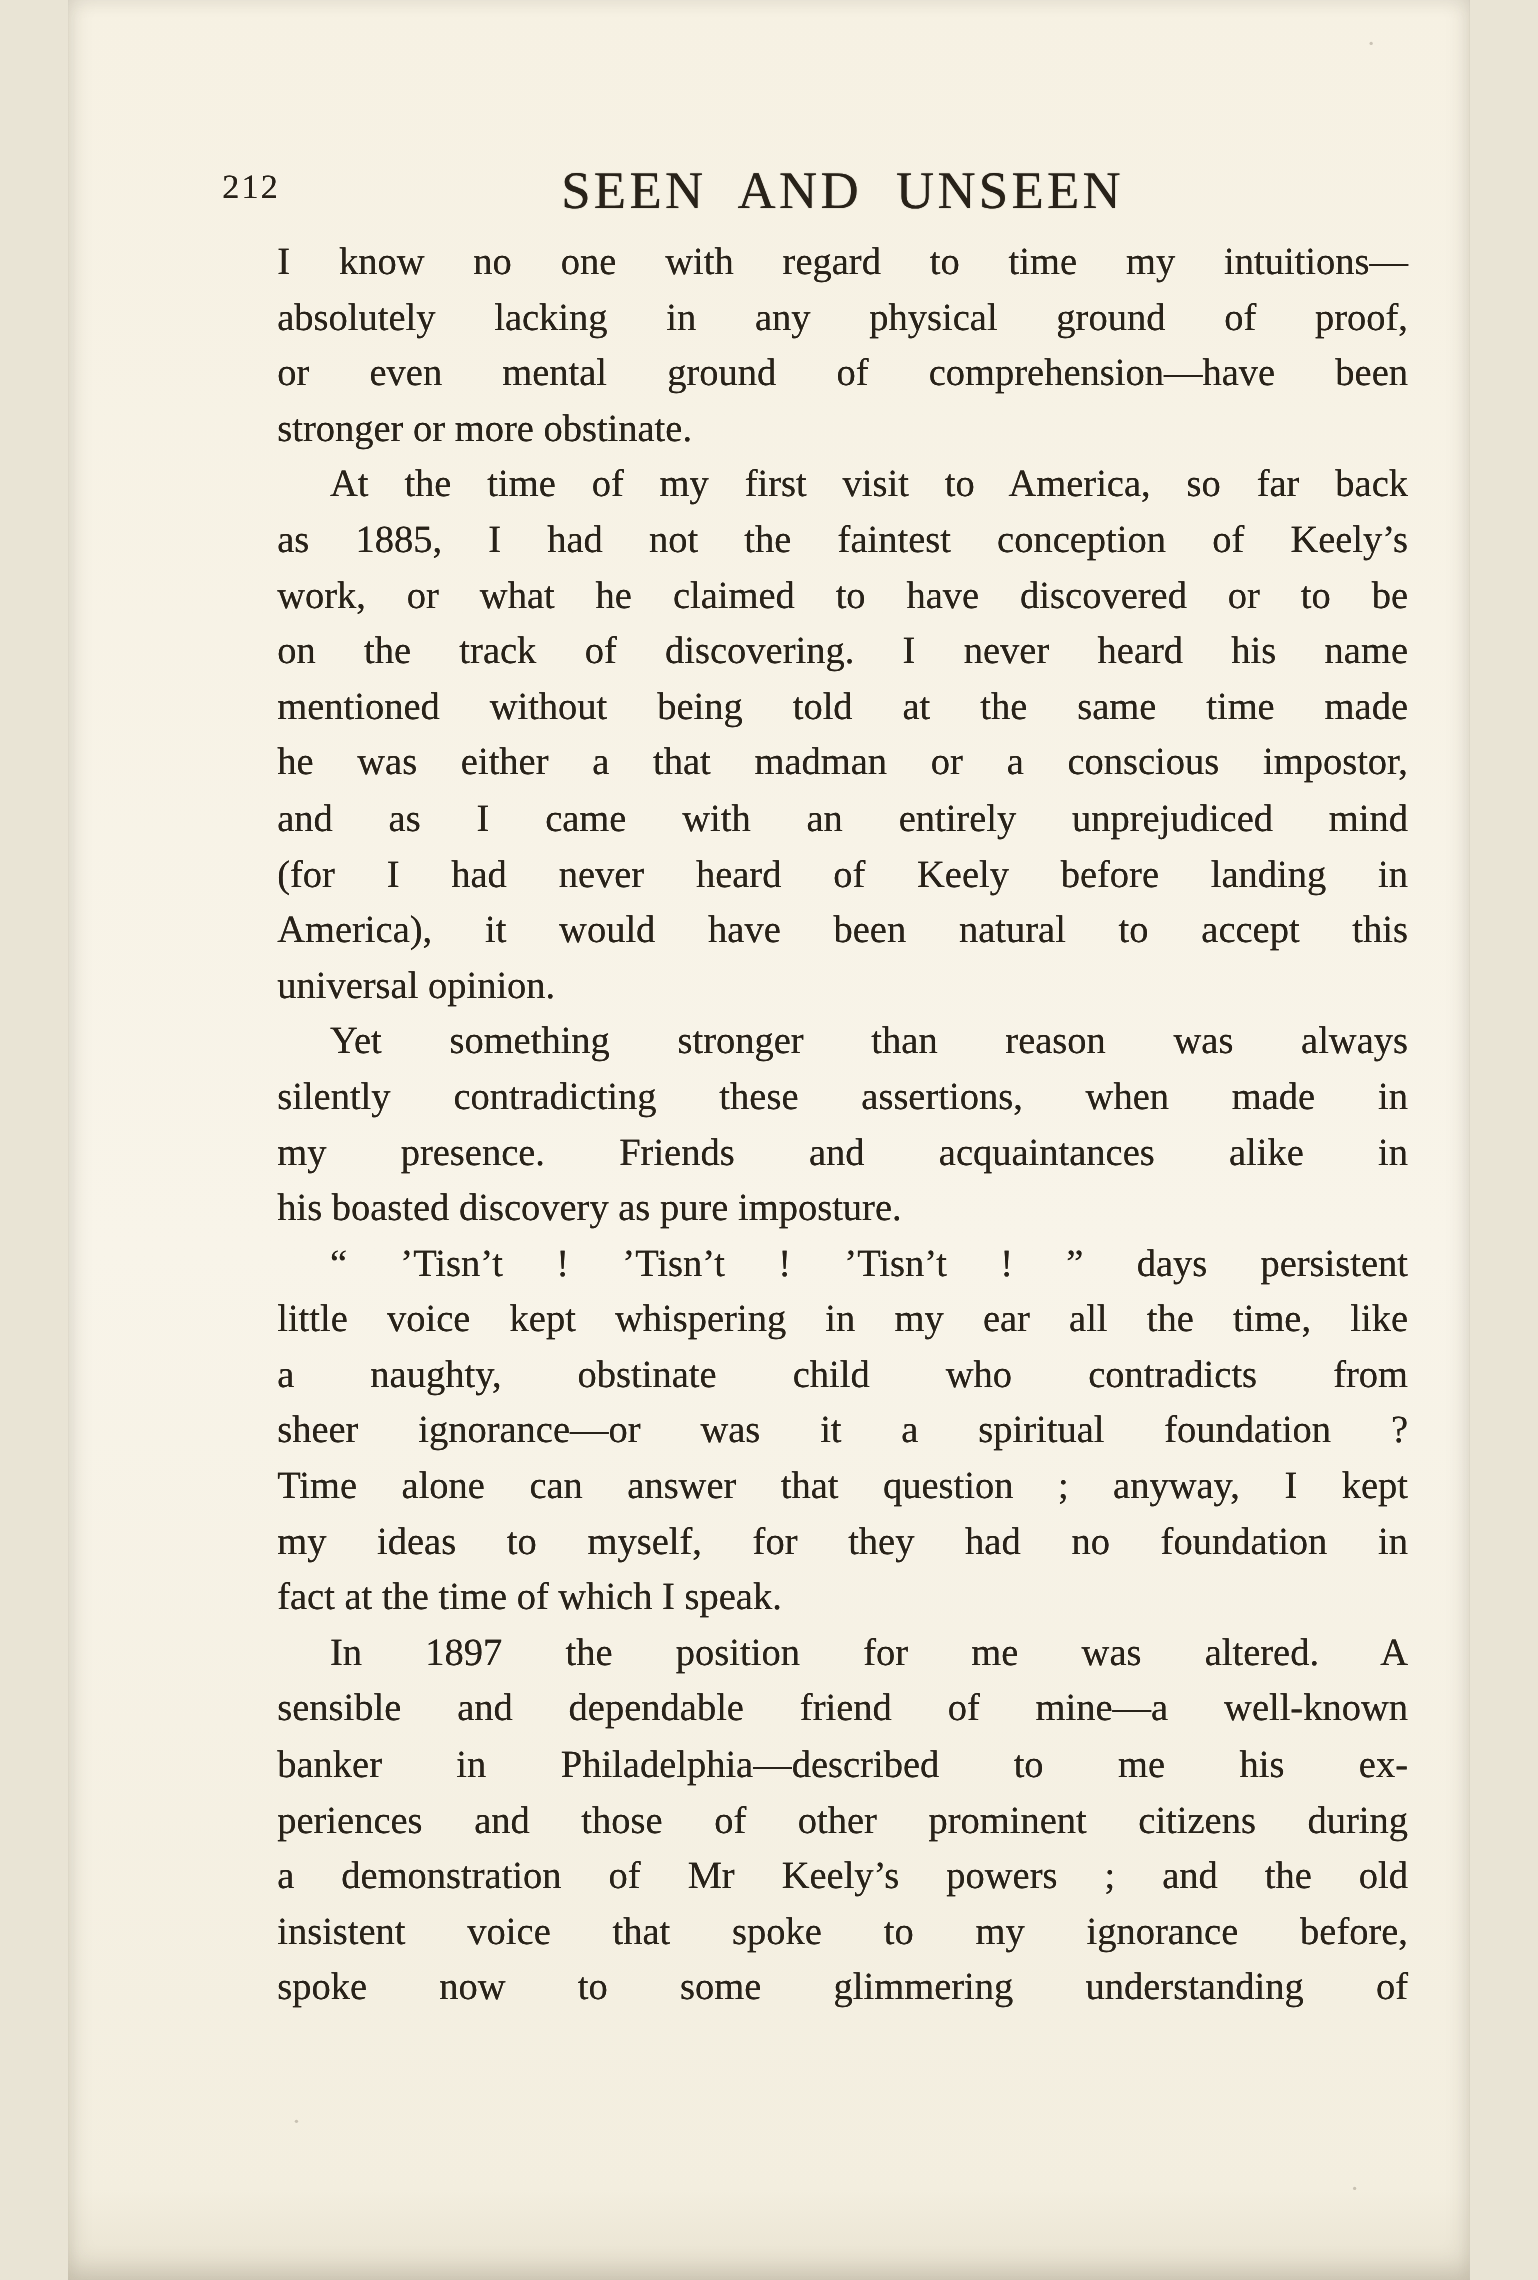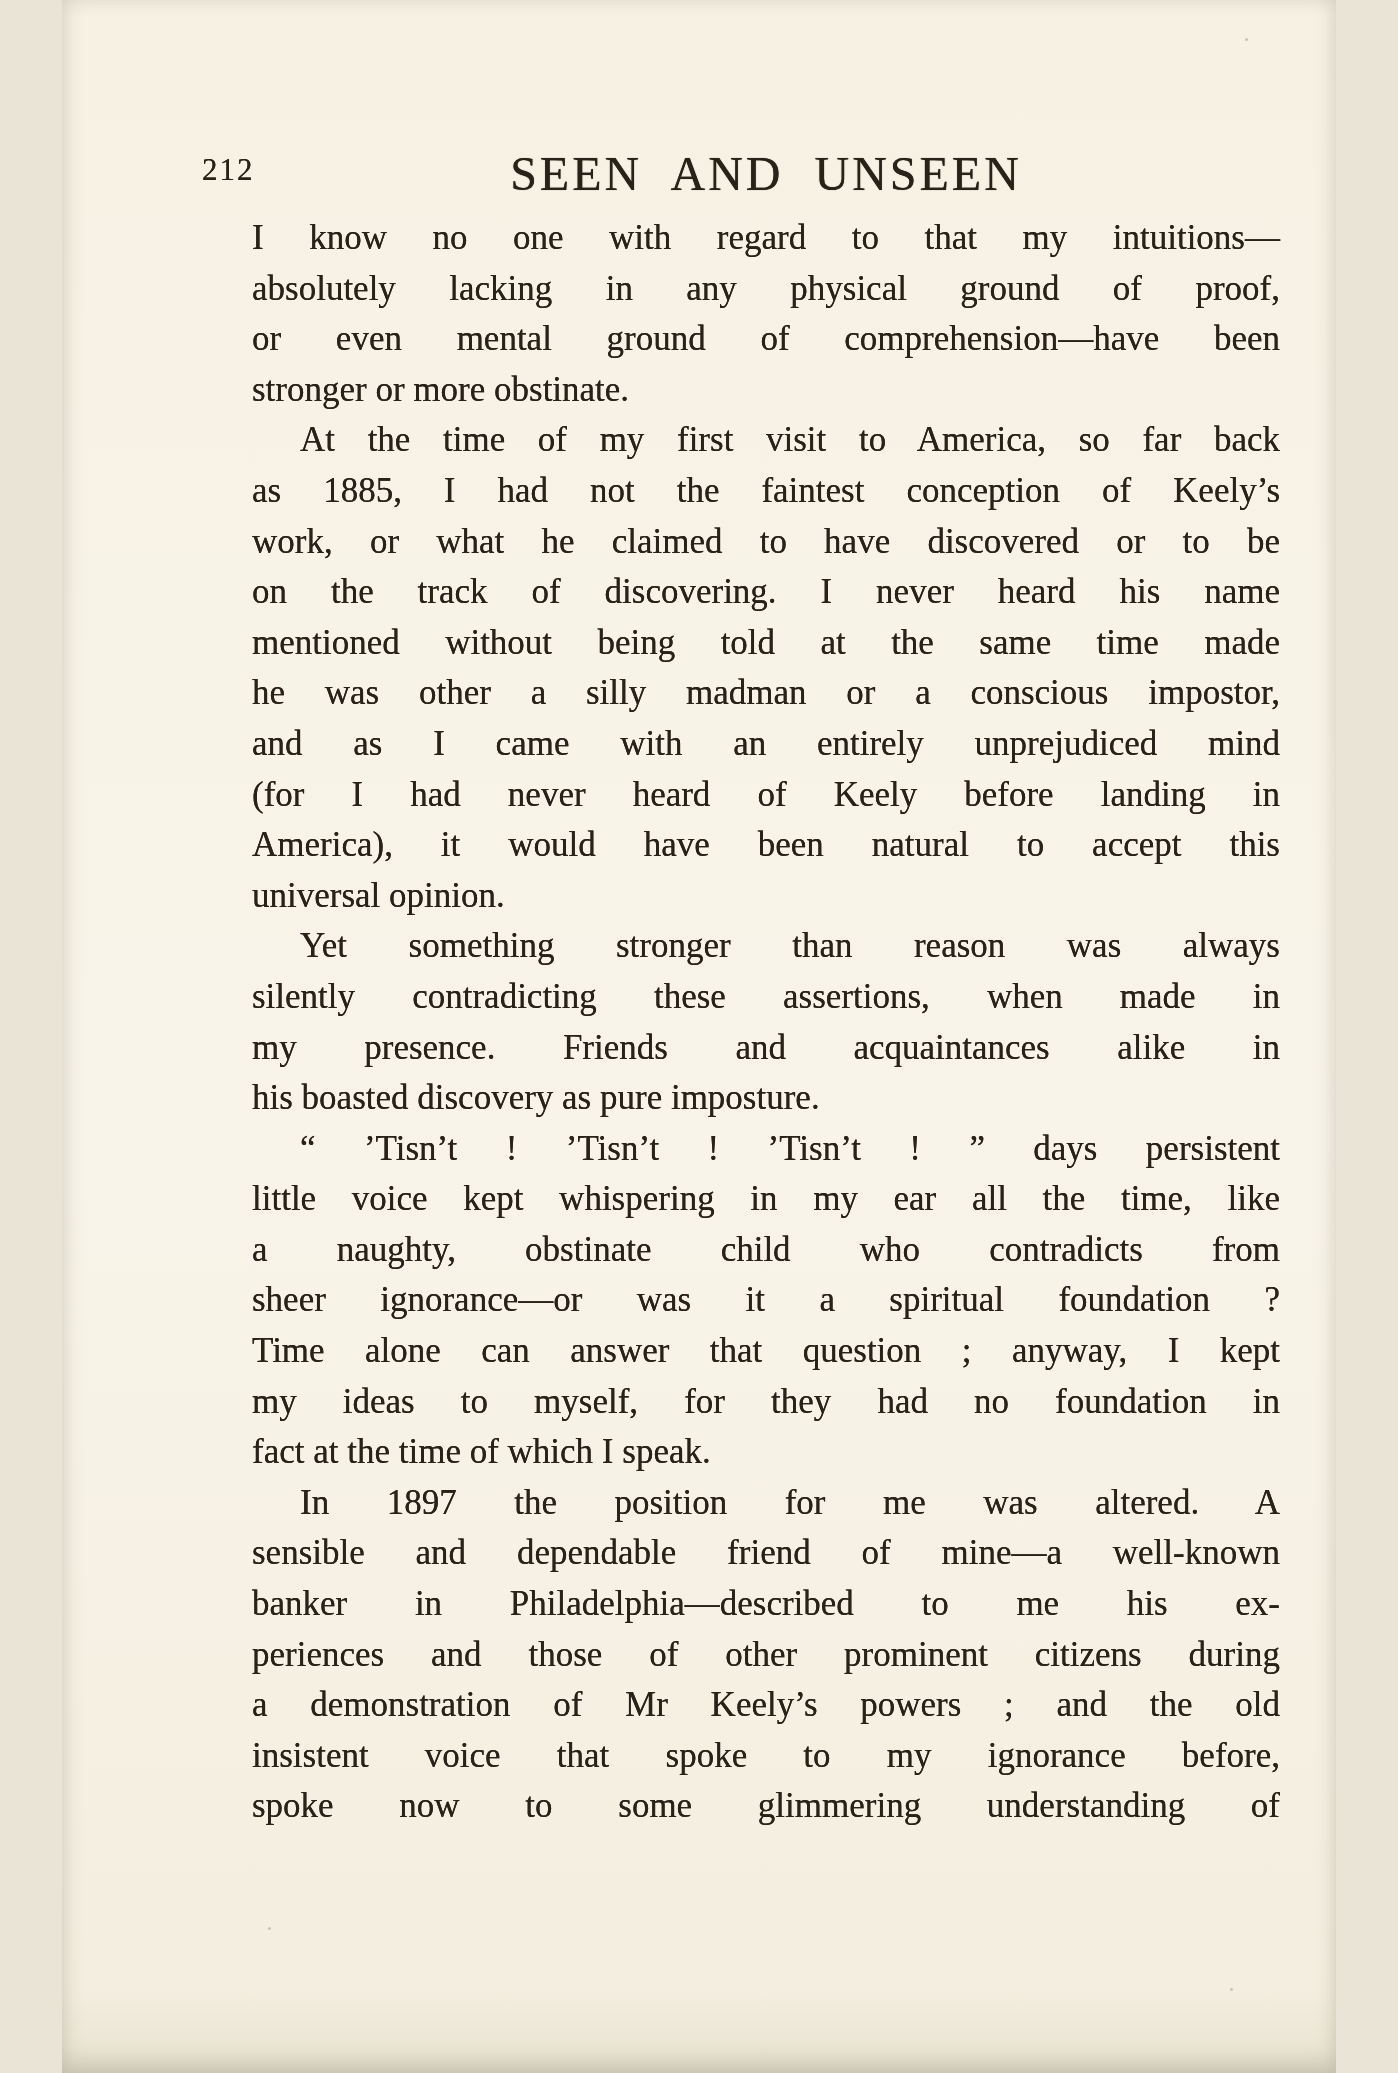--- a/index.html
+++ b/index.html
@@ -75,32 +75,32 @@
 <body>
 
 <div class="page">
   <div class="header">
     <span class="page-number">212</span>
     <span class="header-title">SEEN AND UNSEEN</span>
   </div>
 
   <div class="body-text">
       <div class="para">
-        <div class="line">I know no one with regard to that my intuitions—</div>
+        <div class="line">I know no one with regard to time my intuitions—</div>
         <div class="line">absolutely lacking in any physical ground of proof,</div>
         <div class="line">or even mental ground of comprehension—have been</div>
         <div class="line end">stronger or more obstinate.</div>
       </div>
       <div class="para indent">
         <div class="line">At the time of my first visit to America, so far back</div>
         <div class="line">as 1885, I had not the faintest conception of Keely’s</div>
         <div class="line">work, or what he claimed to have discovered or to be</div>
         <div class="line">on the track of discovering.  I never heard his name</div>
         <div class="line">mentioned without being told at the same time made</div>
-        <div class="line">he was other a silly madman or a conscious impostor,</div>
+        <div class="line">he was either a that madman or a conscious impostor,</div>
         <div class="line">and as I came with an entirely unprejudiced mind</div>
         <div class="line">(for I had never heard of Keely before landing in</div>
         <div class="line">America), it would have been natural to accept this</div>
         <div class="line end">universal opinion.</div>
       </div>
       <div class="para indent">
         <div class="line">Yet something stronger than reason was always</div>
         <div class="line">silently contradicting these assertions, when made in</div>
         <div class="line">my presence.  Friends and acquaintances alike in</div>
         <div class="line end">his boasted discovery as pure imposture.</div>

